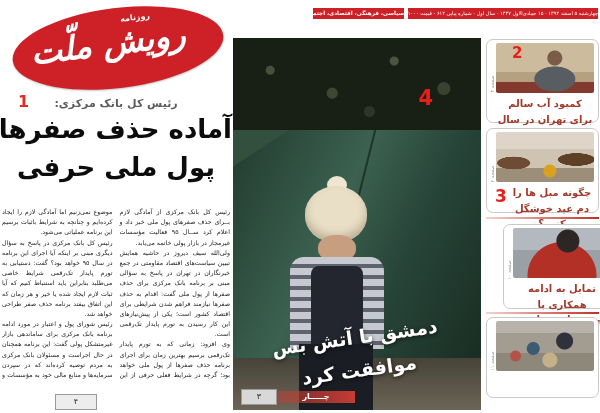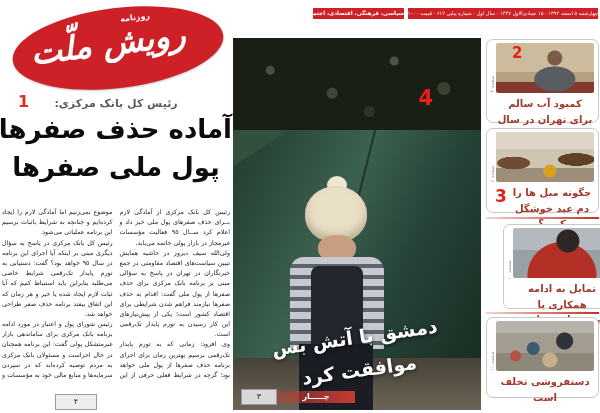--- a/index.html
+++ b/index.html
@@ -81,21 +81,21 @@
   <div class="logo-sub">روزنامه</div>
   <div class="logo-title">رویش ملّت</div>
 </div>
 <div class="abs cat-bar">سیاسی، فرهنگی، اقتصادی، اجتماعی و ورزشی</div>
 <div class="abs date-bar">چهارشنبه ۵ اسفند ۱۳۹۴ - ۱۵ جمادی‌الاول ۱۴۳۷ - سال اول - شماره پیاپی ۶۱۲ - قیمت ۱۰۰۰ تومان</div>
 
 <div class="abs lead-index">1</div>
 <div class="abs kicker">رئیس کل بانک مرکزی:</div>
 <div class="abs headline">
   <div>آماده حذف صفرهای</div>
-  <div>پول ملی صفرها</div>
+  <div>پول ملی حرفی</div>
 </div>
 <div class="abs body-text">رئیس کل بانک مرکزی از آمادگی لازم بــرای حذف صفرهای پول ملی خبر داد و اعلام کرد ســال ۹۵ فعالیت مؤسسات غیرمجاز در بازار پولی خاتمه می‌یابد.
 ولی‌الله سیف دیروز در حاشیه همایش تبیین سیاست‌های اقتصاد مقاومتی در جمع خبرنگاران در تهران در پاسخ به سؤالی مبنی بر برنامه بانک مرکزی برای حذف صفرها از پول ملی گفت: اقدام به حذف صفرها نیازمند فراهم شدن شرایطی برای اقتصاد کشور است؛ یکی از پیش‌نیازهای این کار رسیدن به تورم پایدار تک‌رقمی است.
 وی افزود: زمانی که به تورم پایدار تک‌رقمی برسیم بهترین زمان برای اجرای برنامه حذف صفرها از پول ملی خواهد بود؛ گرچه در شرایط فعلی حرفی از این موضوع نمی‌زنیم اما آمادگی لازم را ایجاد کرده‌ایم و چنانچه به شرایط باثبات برسیم این برنامه عملیاتی می‌شود.
 رئیس کل بانک مرکزی در پاسخ به سؤال دیگری مبنی بر اینکه آیا اجرای این برنامه در سال ۹۵ خواهد بود؟ گفت: دستیابی به تورم پایدار تک‌رقمی شرایط خاصی می‌طلبد بنابراین باید استنباط کنیم که آیا ثبات لازم ایجاد شده یا خیر و هر زمان که این اتفاق بیفتد برنامه حذف صفر طراحی خواهد شد.
 رئیس شورای پول و اعتبار در مورد ادامه برنامه بانک مرکزی برای ساماندهی بازار غیرمتشکل پولی گفت: این برنامه همچنان در حال اجراست و مسئولان بانک مرکزی به مردم توصیه کرده‌اند که در سپردن سرمایه‌ها و منابع مالی خود به مؤسسات و بانک‌ها به این موضوع توجه داشته باشند که آیا آنها دارای مجوز فعالیت از بانک مرکزی هستند یا خیر؟ و اگر مجوز ندارند باید بدانند که ریسکی در این سپرده‌گذاری متوجه سرمایه آنهاست و نباید تحت تأثیر چند درصد سود بالاتر به راحتی چنین ریسک‌هایی را قبول کنند و بعد از آن متوجه شوند که به راحتی از بین رفته است.
 سیف گفت: با این وجود بانک مرکزی تا آخرین لحظه حل و فصل معضل مؤسسات پولی غیرمجاز نسبت به حفظ پول‌های مردم در این مؤسسات حساس است و با دقت و با همکاری مراجع قضایی و نیروی انتظامی کار دنبال می‌شود تا دیگر شاهد فعالیت غیرمجاز در بازار پولی کشور نباشیم و به طور قطع در سال ۹۵ فعالیت مؤسسات غیرمجاز جزو فعالیت‌ها در بازار پولی کشور نخواهد بود؛ گرچه مؤسساتی در این بازار در حال فعالیت هستند.
 وی درباره تعلل بانک‌های خارجی برای بازگشایی LC برای بانک‌های ایرانی گفت: این موضوع به خاطر عدم اطلاع کامل از جزئیات برجام است؛ به تدریج شبکه کارگزاری بانک‌های ایرانی گسترش می‌یابد و این کار متناسب با آگاهی طرف‌های ما از برجام و گسترش روابط بانکی‌مان با سایر کشورهاست و در این روابط آنها متوجه خواهند شد که ریسک تهدیدشان نمی‌کند.</div>
 <div class="abs page4-box">۴</div>
 
@@ -142,16 +142,15 @@
     <div class="sb-page">صفحه ۱۰</div>
     <div class="sb-photo ph3"></div>
     <div class="sb-caption">تمایل به ادامه همکاری با پرسپولیس دارم</div>
   </div>
 
   <div class="sb-divider" style="top:274px;"></div>
 
   <div class="sb-item" style="top:279px;height:81px;">
     <div class="sb-page">صفحه ۱۱</div>
     <div class="sb-photo ph4"></div>
-    <div class="sb-caption">دستفروشی تخلف است</div>
   </div>
 
 </div>
 
 </body></html>

